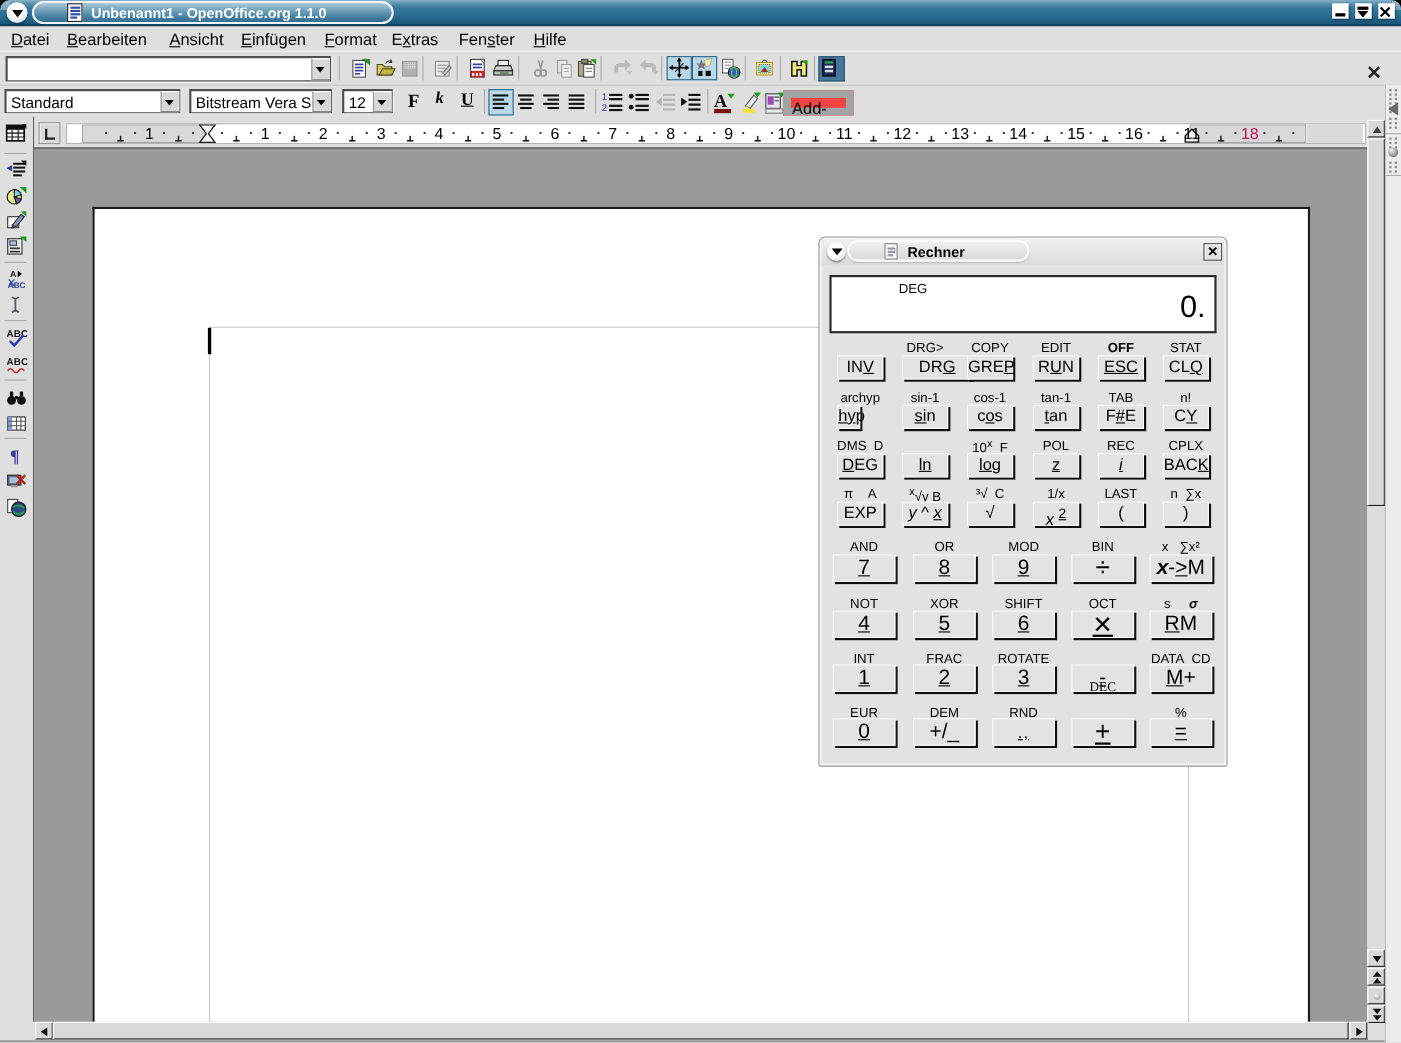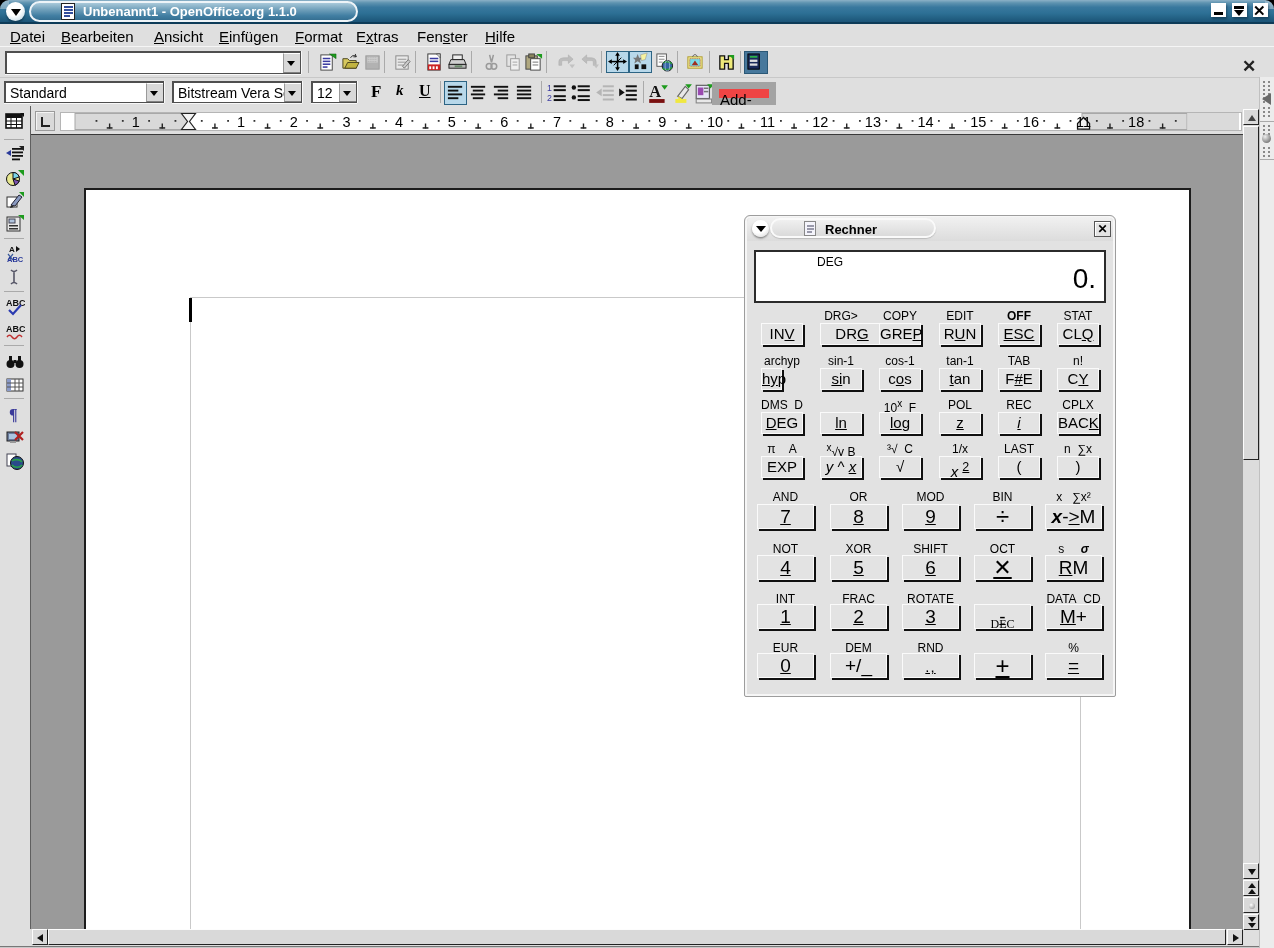--- a/index.html
+++ b/index.html
@@ -451,21 +451,21 @@
         <span style="position:absolute;left:538.7px;top:0.5px;width:20px;text-align:center;font-size:14.5px;color:#000;">8</span>
         <span style="position:absolute;left:591.3499999999999px;top:0.5px;width:20px;text-align:center;font-size:14.5px;color:#000;">9</span>
         <span style="position:absolute;left:644px;top:0.5px;width:20px;text-align:center;font-size:14.5px;color:#000;">10</span>
         <span style="position:absolute;left:696.65px;top:0.5px;width:20px;text-align:center;font-size:14.5px;color:#000;">11</span>
         <span style="position:absolute;left:749.3px;top:0.5px;width:20px;text-align:center;font-size:14.5px;color:#000;">12</span>
         <span style="position:absolute;left:801.9499999999999px;top:0.5px;width:20px;text-align:center;font-size:14.5px;color:#000;">13</span>
         <span style="position:absolute;left:854.6px;top:0.5px;width:20px;text-align:center;font-size:14.5px;color:#000;">14</span>
         <span style="position:absolute;left:907.25px;top:0.5px;width:20px;text-align:center;font-size:14.5px;color:#000;">15</span>
         <span style="position:absolute;left:959.9px;top:0.5px;width:20px;text-align:center;font-size:14.5px;color:#000;">16</span>
         <span style="position:absolute;left:1012.55px;top:0.5px;width:20px;text-align:center;font-size:14.5px;color:#000;">11</span>
-        <span style="position:absolute;left:1065.1999999999998px;top:0.5px;width:20px;text-align:center;font-size:14.5px;color:#000000;">18</span>
+        <span style="position:absolute;left:1065.1999999999998px;top:0.5px;width:20px;text-align:center;font-size:14.5px;color:#be185d;">18</span>
       </div>
     </div>
 </div>
 <div id="lefttb" class="abs">
     <div id="lticons">
       <div class="lsep" style="top:33px"></div>
       <div class="lsep" style="top:132px"></div>
       <div class="lsep" style="top:185px"></div>
       <div class="lsep" style="top:239px"></div>
       <div class="lsep" style="top:292px"></div>

